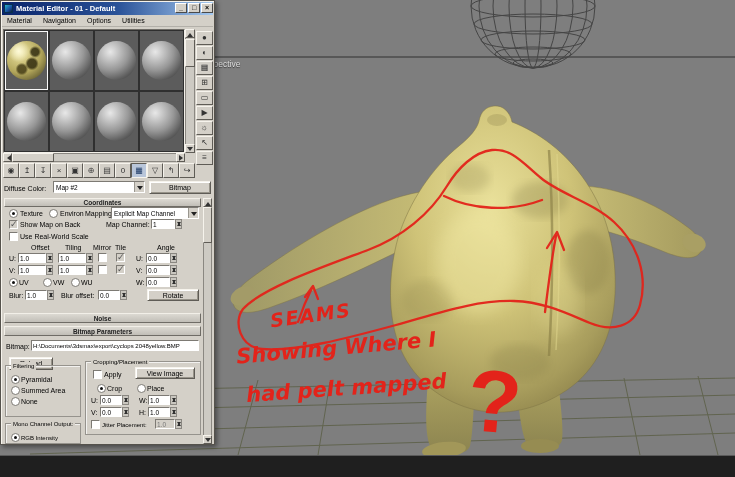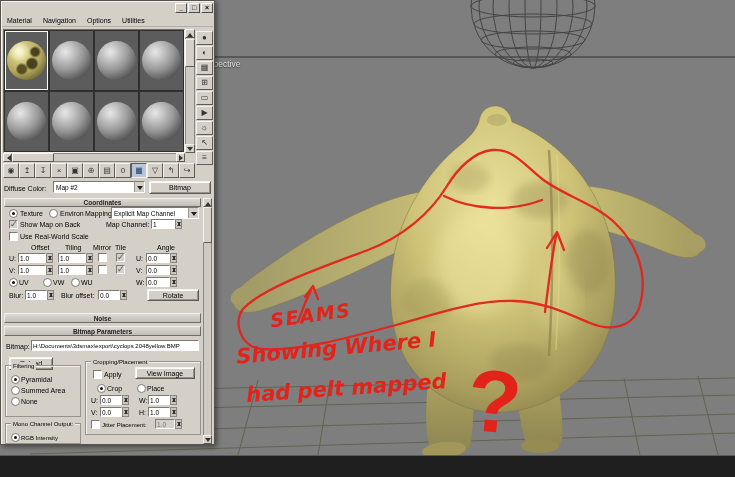--- a/index.html
+++ b/index.html
@@ -190,20 +190,24 @@
   </svg>
 
   <div id="vp-label">Perspective</div>
 
   <div id="annot1" class="annot-text">SEAMS</div>
   <div id="annot2" class="annot-text">Showing Where I</div>
   <div id="annot3" class="annot-text">had pelt mapped</div>
 
   <div id="med">
 
+    <div class="titlebar">
+      <span class="appicon"></span>
+      <span>Material Editor - 01 - Default</span>
+    </div>
     <span class="tbtn" style="left:174px;">_</span>
     <span class="tbtn" style="left:187px;">□</span>
     <span class="tbtn" style="left:200px;">×</span>
 
     <div class="menubar">
       <span>Material</span>
       <span>Navigation</span>
       <span>Options</span>
       <span>Utilities</span>
     </div>

